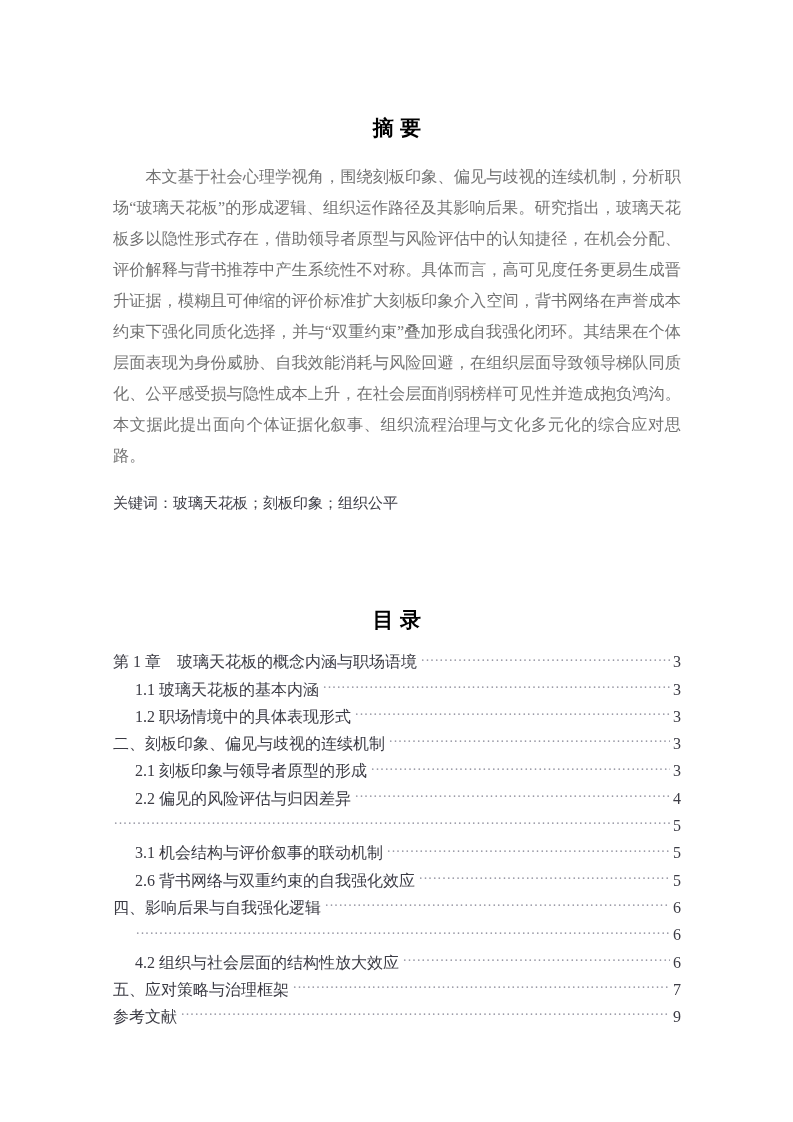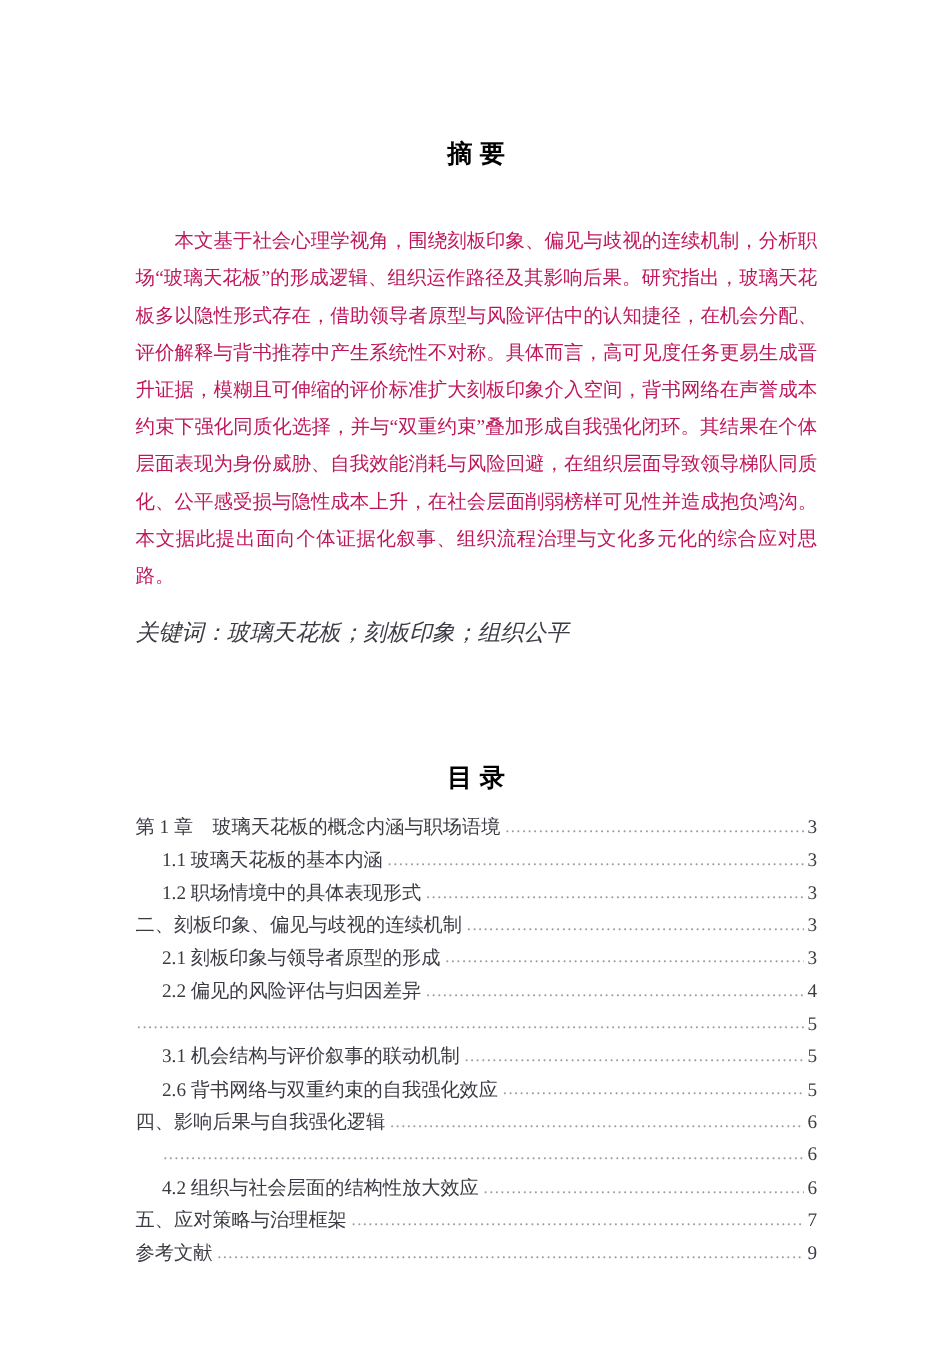--- a/index.html
+++ b/index.html
@@ -32,43 +32,42 @@
     font-weight: bold;
     font-size: 21px;
     color: #000000;
     letter-spacing: 0.5px;
   }
   #abstract-heading { margin-top: 103px; }
   #toc-heading { margin-top: 0; }
 
   
   .abstract-body {
-    margin-top: 44px;
+    margin-top: 20px;
     font-size: 16.2px;
     line-height: 31px;
     text-align: justify;
     text-justify: inter-ideograph;
     text-indent: 2em;
-    color: #be185d;
+    color: #737373;
   }
   .keywords {
     margin-top: 11px;
-    font-size: 19px;
+    font-size: 15px;
     line-height: 31px;
     color: #3b3b44;
-    font-style: italic;
   }
 
   
   .toc {
     margin-top: 0;
   }
   .toc-entry {
     display: flex;
-    align-items: flex-end;
+    align-items: center;
     font-size: 16px;
     line-height: 27.3px;
     color: #3b3b44;
     white-space: nowrap;
   }
   .toc-entry.level-2 {
     padding-left: 22px;
   }
   .toc-title {
     flex: 0 0 auto;

